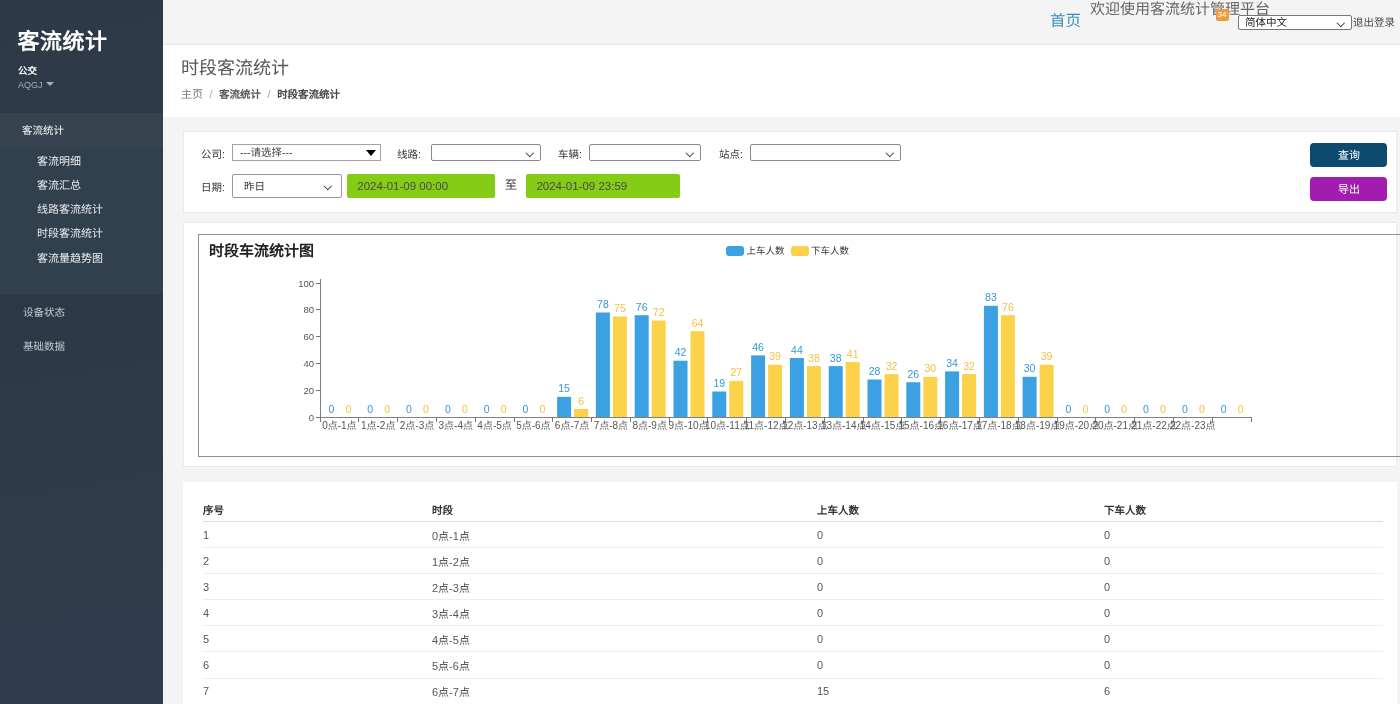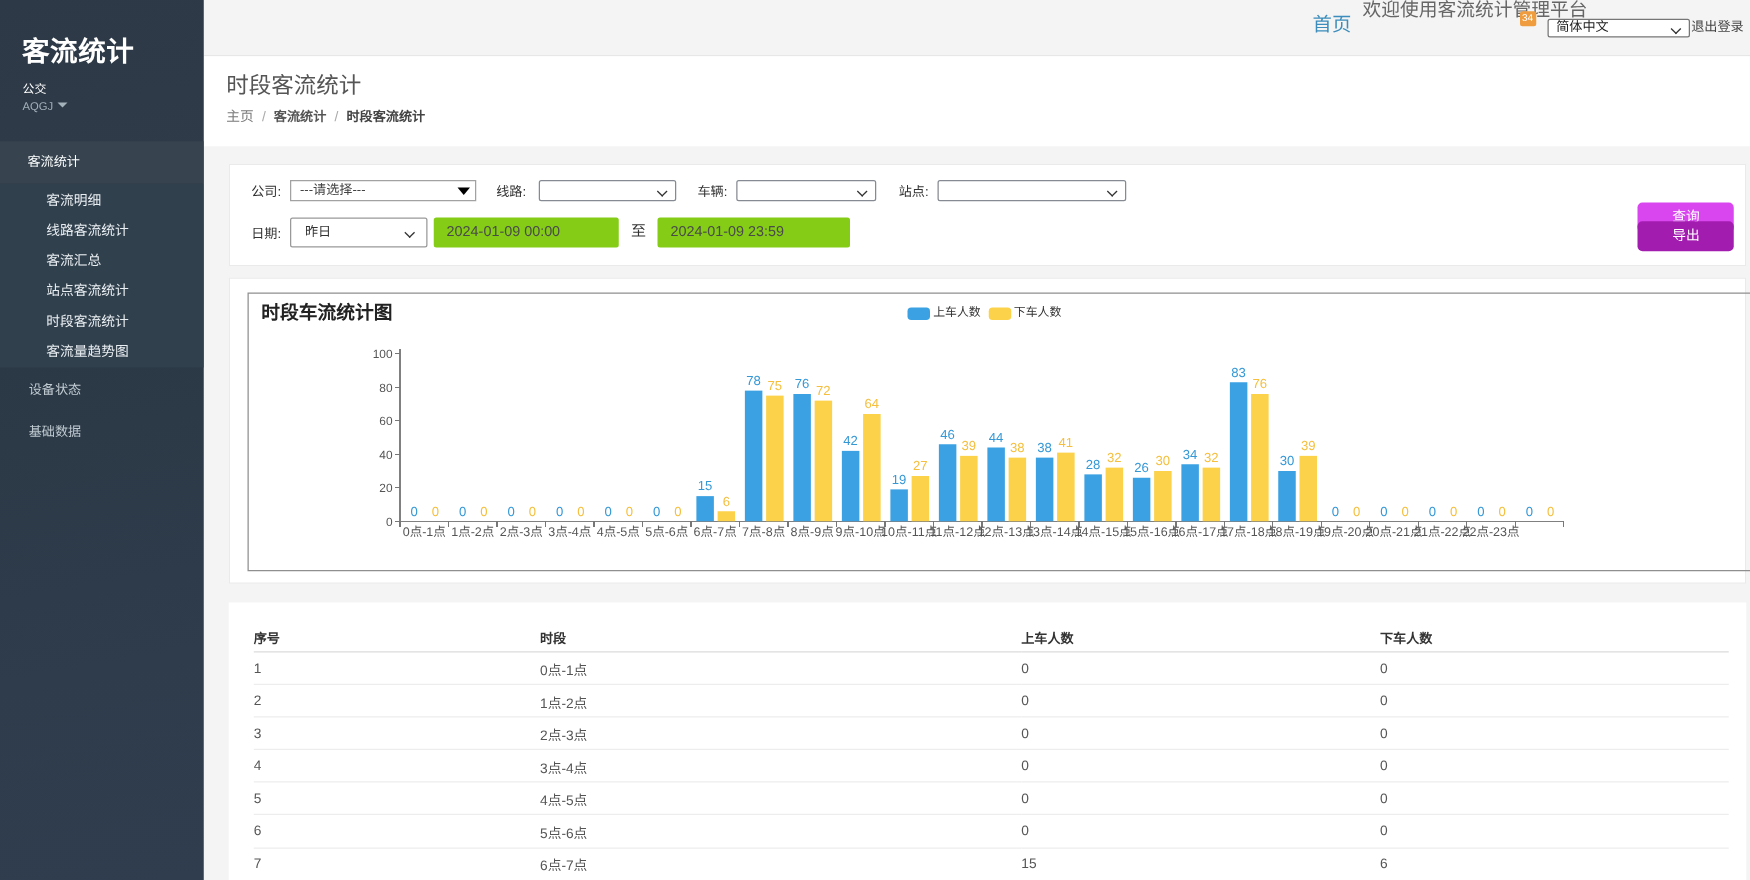--- a/index.html
+++ b/index.html
@@ -1,21 +1,21 @@
 <!DOCTYPE html>
 <html lang="zh-CN"><head><meta charset="utf-8">
 <title>时段客流统计</title>
 <style>
 *{margin:0;padding:0;box-sizing:border-box}
 html,body{width:1400px;height:704px;overflow:hidden;font-family:"Liberation Sans",sans-serif;background:#f4f4f4}
 .abs{position:absolute}
 #sidebar{position:absolute;left:0;top:0;width:163px;height:704px;background:linear-gradient(170deg,#283542 0%,#2b3845 40%,#2f3c4c 75%,#303d4e 100%);overflow:hidden;z-index:5}
 #sidebar .pat{position:absolute;width:300px;height:300px;background:rgba(255,255,255,0.022);transform:rotate(45deg)}
 #logo{position:absolute;left:17.5px;top:22.5px;font-size:22px;font-weight:bold;color:#fff;letter-spacing:0.5px}
-#gongjiao{position:absolute;left:18px;top:63px;font-size:9.5px;font-weight:normal;color:#fff}
+#gongjiao{position:absolute;left:18px;top:63px;font-size:9.5px;font-weight:bold;color:#fff}
 #aqgj{position:absolute;left:18px;top:80px;font-size:9px;color:#a3b1bb}
 #aqgj .caret{display:inline-block;width:0;height:0;border-left:4px solid transparent;border-right:4px solid transparent;border-top:4px solid #a3b1bb;margin-left:3px;vertical-align:2px}
 .m-head{position:absolute;left:0;top:113px;width:163px;height:34px;line-height:35px;background:#37444f;color:#fbfdfe;font-size:10.5px;padding-left:22px}
 .m-sub{position:absolute;left:0;top:147px;width:163px;height:147px;background:#31404d;padding-top:1.5px}
 .m-sub div{height:24.3px;line-height:24.3px;padding-left:37px;font-size:11px;color:#e9eef2}
 .m-item{position:absolute;left:0;width:163px;height:35px;line-height:35px;padding-left:23px;font-size:10.5px;color:#bfcad1}
 #topbar{position:absolute;left:163px;top:0;width:1237px;height:45px;background:#f4f4f4;border-bottom:1px solid #e7e7e7}
 #tband{position:absolute;left:163px;top:45px;width:1237px;height:71.5px;background:#fff}
 #h1{position:absolute;left:181px;top:58.5px;font-size:18px;color:#555;line-height:18px}
 #bc{position:absolute;left:181px;top:89px;font-size:11px;color:#7a7a7a;line-height:11px}
@@ -50,23 +50,22 @@
 </style></head>
 <body>
 <div id="sidebar">
   <div class="pat" style="left:-90px;top:-80px"></div>
   <div id="logo">客流统计</div>
   <div id="gongjiao">公交</div>
   <div id="aqgj">AQGJ<span class="caret"></span></div>
   <div class="m-head">客流统计</div>
   <div class="m-sub">
     <div>客流明细</div>
+    <div>客流汇总</div>
     <div>线路客流统计</div>
-    <div>客流汇总</div>
-    <div>站点客流统计</div>
     <div>时段客流统计</div>
     <div>客流量趋势图</div>
   </div>
   <div class="m-item" style="top:294.5px">设备状态</div>
   <div class="m-item" style="top:329px">基础数据</div>
 </div>
 <div id="topbar"></div>
 <div class="abs" style="left:1050px;top:12.5px;font-size:15.5px;color:#3c8dbc;line-height:15px">首页</div>
 <div class="abs" style="left:1090px;top:4px;font-size:15px;color:#666;line-height:10px;white-space:nowrap">欢迎使用客流统计管理平台</div>
 <div class="abs" style="left:1215.5px;top:9px;width:13px;height:11.5px;background:#ee9c3d;border-radius:2px;color:#fff;font-size:8px;text-align:center;line-height:11.5px">34</div>
@@ -95,21 +94,21 @@
     </div>
   <div class="flabel" style="left:535px;top:16.5px">站点:</div>
   <div class="sel" style="left:566px;width:151px">
       <span class="chev"></span>
     </div>
   <div class="flabel" style="left:17px;top:49.5px">日期:</div>
   <div id="dsel">昨日<span class="chev" style="right:8px;top:8px"></span></div>
   <div class="dinput" style="left:163.3px;width:148px;font-size:11.5px">2024-01-09 00:00</div>
   <div id="zhi">至</div>
   <div class="dinput" style="left:342.4px;width:154px;font-size:11.5px">2024-01-09 23:59</div>
-  <div class="btn" style="top:30px;background:#d946ef">查询</div>
+  <div class="btn" style="top:11px;background:#0c4a6e">查询</div>
   <div class="btn" style="top:45px;background:#a21caf">导出</div>
 </div>
 
 <div class="card" id="ccard">
   <div id="cbox">
     <div id="ctitle">时段车流统计图</div>
     <div class="lg-sw" style="left:526.7px;background:#3ba1e3"></div>
     <div class="lg-tx" style="left:547.5px">上车人数</div>
     <div class="lg-sw" style="left:592px;background:#fcd24b"></div>
     <div class="lg-tx" style="left:612px">下车人数</div>

